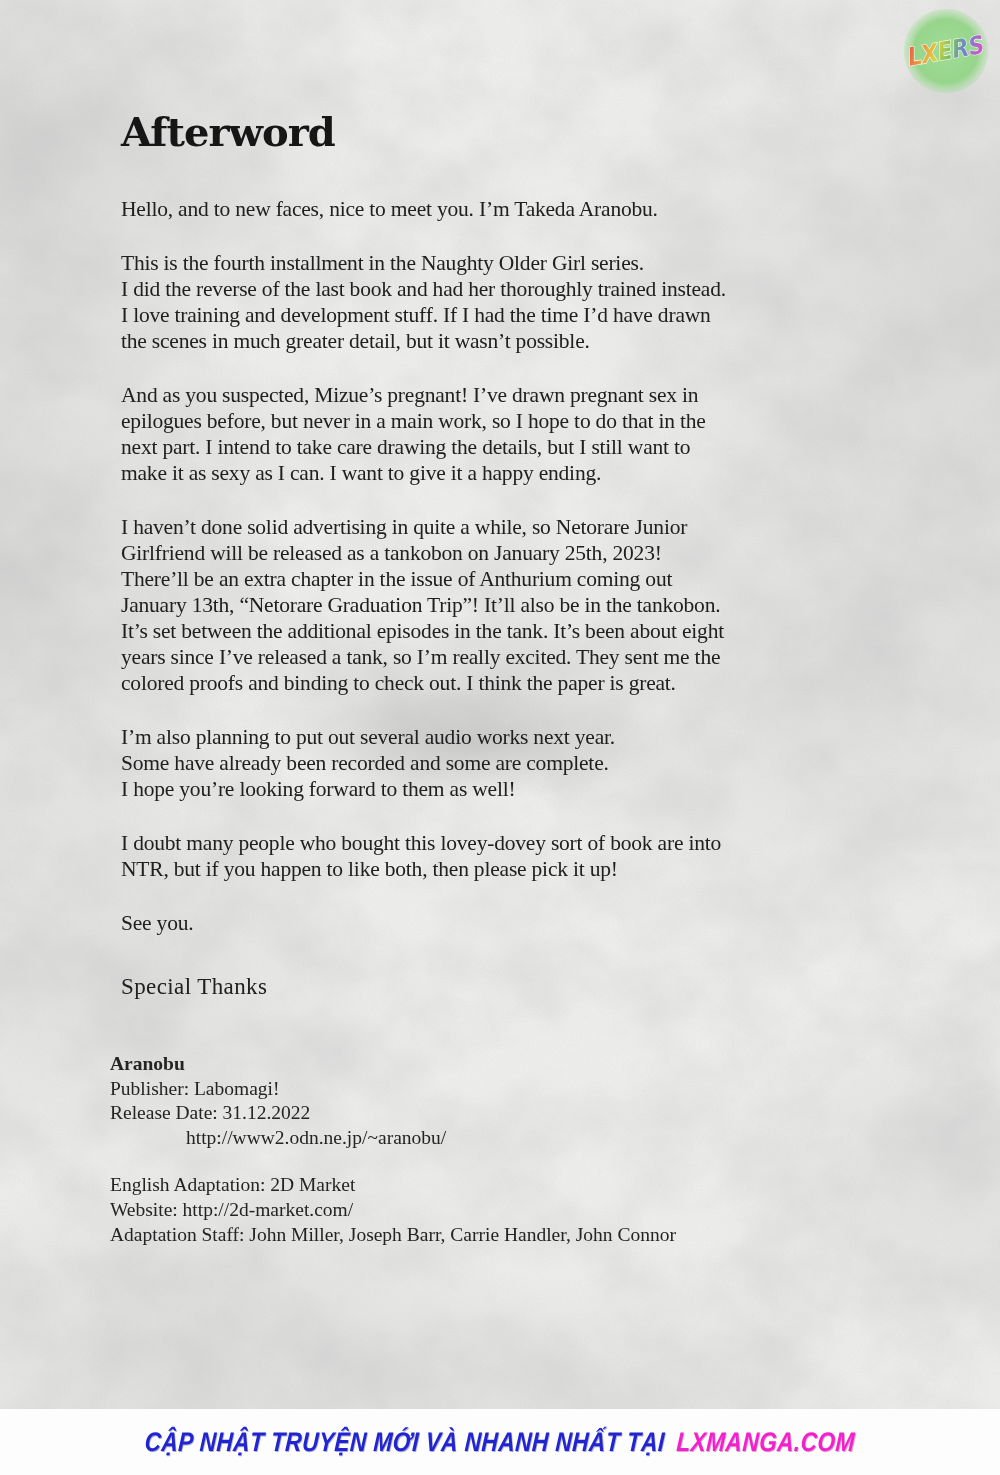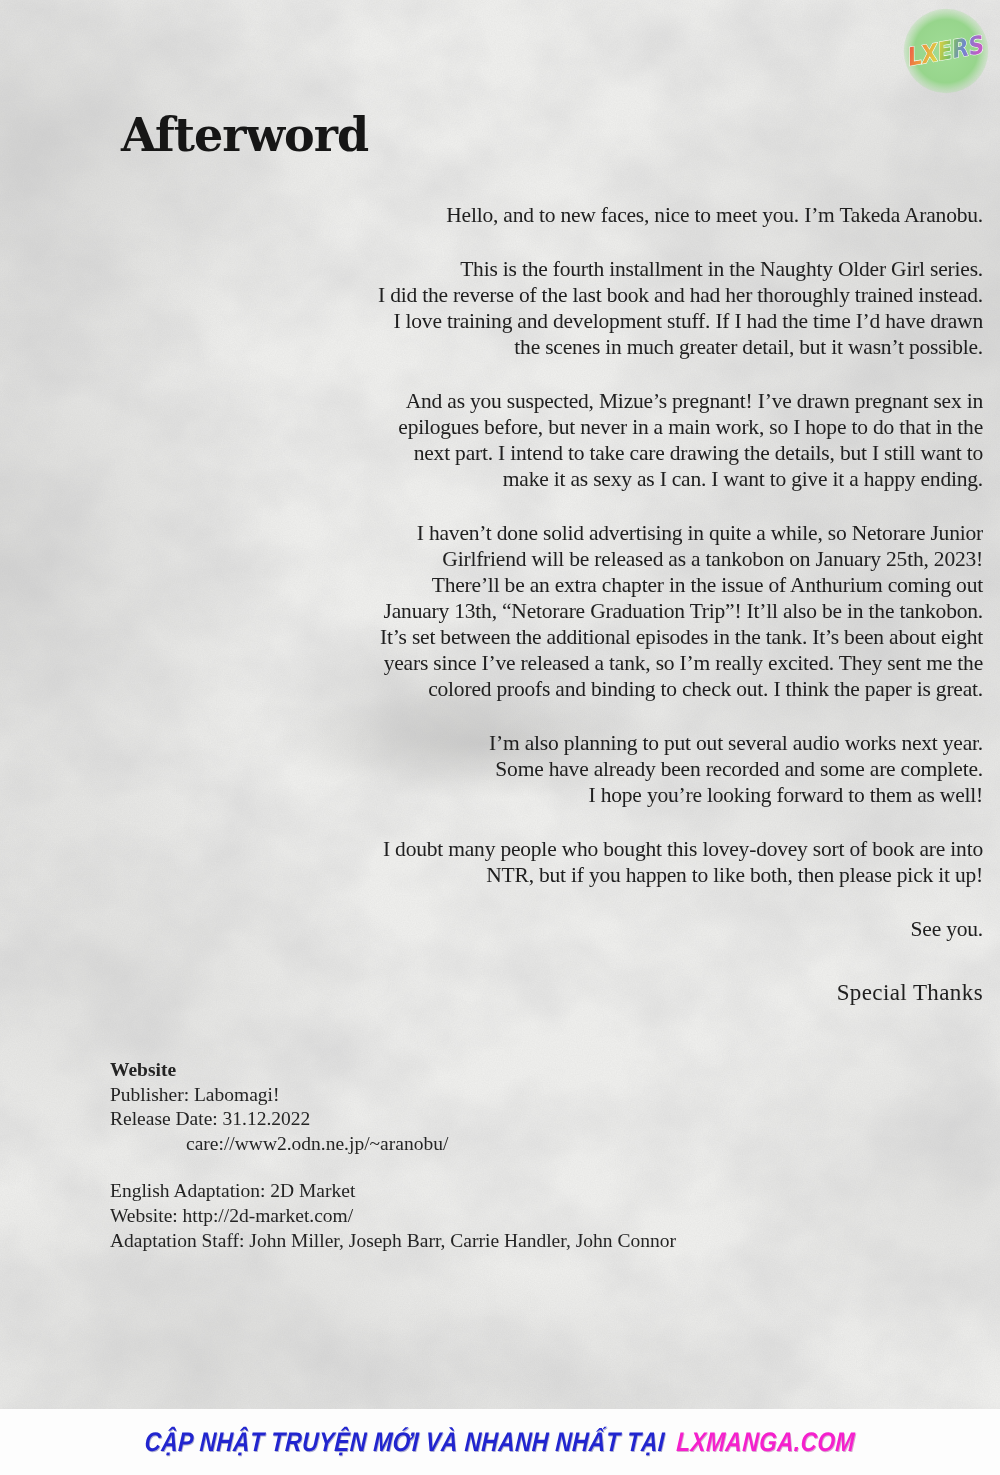--- a/index.html
+++ b/index.html
@@ -24,33 +24,32 @@
       radial-gradient(420px 220px at 60% 96%, rgba(158,158,158,0.18), transparent 70%);
   }
   .texture { position: absolute; top: 0; left: 0; pointer-events: none; }
   .logo { position: absolute; top: 5px; left: 900px; width: 92px; height: 92px; }
 
   .content { position: absolute; top: 112px; left: 121px; width: 862px; }
   .title {
     margin: 0 0 44px 0;
     font-family: "DejaVu Serif", serif;
     font-weight: bold;
-    font-size: 46px;
+    font-size: 40px;
     line-height: 1.0;
     letter-spacing: -1px;
     color: #161616;
   }
   .body {
     margin: 0 0 28px 0;
     font-size: 21.5px;
     line-height: 26px;
     letter-spacing: -0.2px;
     white-space: pre-line;
     color: #202020;
-    text-align: right;
   }
   .signoff { margin-bottom: 0; }
   .thanks-label { margin: 38px 0 0 0; font-size: 23px; letter-spacing: 0.4px; }
   .thanks-name  { margin: 34px 0 0 0; font-size: 23px; letter-spacing: 0.4px; }
 
   .colophon { margin-top: 52px; margin-left: -11px; font-size: 19.5px; line-height: 24.5px; color: #242424; }
   .colophon .heading { font-weight: bold; }
   .colophon .indent { padding-left: 76px; }
   .credits { margin-top: 22px; margin-left: -11px; font-size: 19.5px; line-height: 25px; color: #242424; }
 
@@ -139,24 +138,24 @@
     <p class="body">I’m also planning to put out several audio works next year.
 Some have already been recorded and some are complete.
 I hope you’re looking forward to them as well!</p>
     <p class="body">I doubt many people who bought this lovey-dovey sort of book are into
 NTR, but if you happen to like both, then please pick it up!</p>
 
     <p class="body signoff">See you.</p>
     <p class="body thanks-label">Special Thanks</p>
 
     <section class="colophon">
-      <div class="heading">Website</div>
+      <div class="heading">Aranobu</div>
       <div>Publisher: Labomagi!</div>
       <div>Release Date: 31.12.2022</div>
-      <div class="indent">care://www2.odn.ne.jp/~aranobu/</div>
+      <div class="indent">http://www2.odn.ne.jp/~aranobu/</div>
     </section>
 
     <section class="credits">
       <div>English Adaptation: 2D Market</div>
       <div>Website: http://2d-market.com/</div>
       <div>Adaptation Staff: John Miller, Joseph Barr, Carrie Handler, John Connor</div>
     </section>
   </main>
 
   <footer class="footer">

